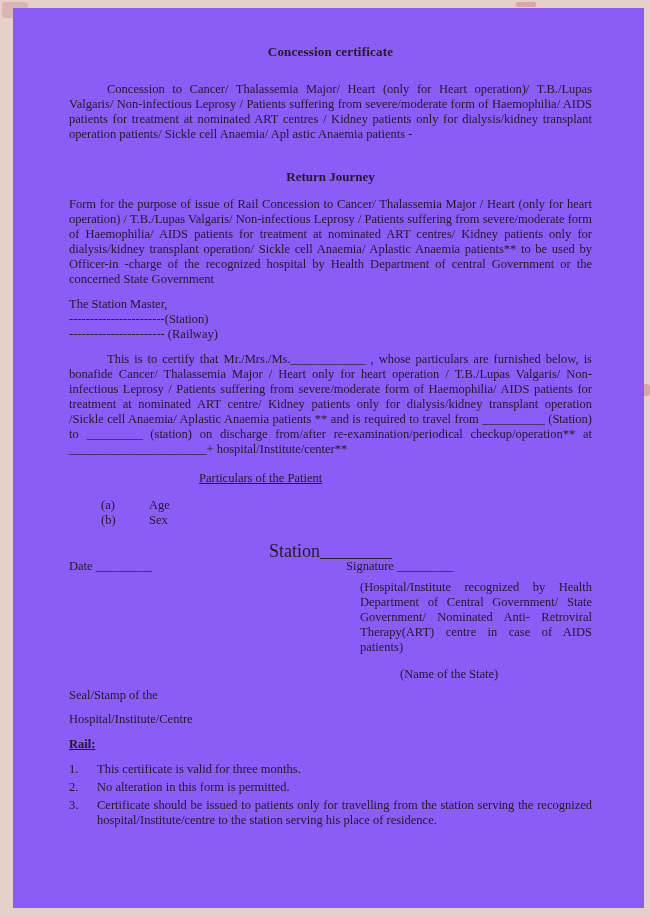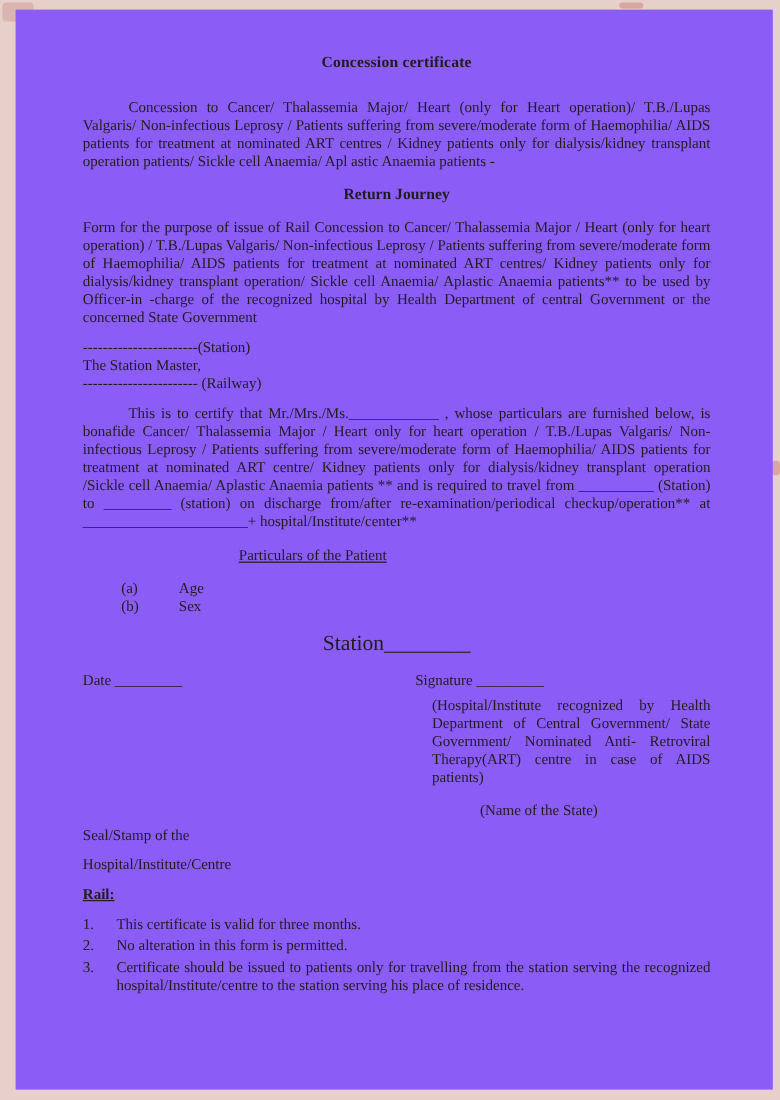--- a/index.html
+++ b/index.html
@@ -28,21 +28,21 @@
     font-weight: bold;
     letter-spacing: .2px;
     margin-bottom: 22px;
   }
   .para {
     font-size: 12.5px;
     line-height: 15px;
     text-align: justify;
   }
   .indent { text-indent: 38px; }
-  .para-intro { margin-bottom: 12px; }
+  .para-intro { margin-bottom: 27px; }
   .section-heading {
     text-align: center;
     font-size: 13px;
     font-weight: bold;
     margin: 10px 0 12px 0;
   }
   .para-purpose { margin-bottom: 10px; }
   .addressee { font-size: 12.5px; line-height: 15px; margin-bottom: 10px; }
   .para-certify { margin-bottom: 14px; }
 
@@ -54,21 +54,21 @@
   }
   .particular-row {
     display: flex;
     font-size: 12.5px;
     line-height: 15px;
     padding-left: 32px;
   }
   .p-label { width: 48px; flex: 0 0 48px; }
 
   .station-line { font-size: 18px; line-height: 15px; margin-top: 16px; text-align: center; }
-  .date-sig-row { position: relative; font-size: 12.5px; line-height: 15px; margin-top: 16px; height: 15px; }
+  .date-sig-row { position: relative; font-size: 12.5px; line-height: 15px; margin-top: 0; height: 15px; }
   .sig { position: absolute; left: 277px; top: 0; }
 
   .right-col { width: 232px; margin-left: auto; margin-top: 6px; font-size: 12.5px; line-height: 15px; }
   .officer-line { padding-left: 28px; margin-bottom: 8px; }
   .hospital-note { text-align: justify; margin-bottom: 12px; }
   .name-state { padding-left: 40px; }
 
   .seal-block { font-size: 12.5px; line-height: 15px; margin-top: 6px; }
   .seal-line2 { margin-top: 9px; }
 
@@ -97,22 +97,22 @@
 
   <h1 class="doc-title">Concession certificate</h1>
 
   <p class="para indent para-intro">Concession to Cancer/ Thalassemia Major/ Heart (only for Heart operation)/ T.B./Lupas Valgaris/ Non-infectious Leprosy / Patients suffering from severe/moderate form of Haemophilia/ AIDS patients for treatment at nominated ART centres / Kidney patients only for dialysis/kidney transplant operation patients/ Sickle cell Anaemia/ Apl astic Anaemia patients -</p>
 
   <h2 class="section-heading">Return Journey</h2>
 
   <p class="para para-purpose">Form for the purpose of issue of Rail Concession to Cancer/ Thalassemia Major / Heart (only for heart operation) / T.B./Lupas Valgaris/ Non-infectious Leprosy / Patients suffering from severe/moderate form of Haemophilia/ AIDS patients for treatment at nominated ART centres/ Kidney patients only for dialysis/kidney transplant operation/ Sickle cell Anaemia/ Aplastic Anaemia patients** to be used by Officer-in -charge of the recognized hospital by Health Department of central Government or the concerned State Government</p>
 
   <div class="addressee">
+    <div>The Station Master,</div>
     <div>-----------------------(Station)</div>
-    <div>The Station Master,</div>
     <div>----------------------- (Railway)</div>
   </div>
 
   <p class="para indent para-certify">This is to certify that Mr./Mrs./Ms.____________ , whose particulars are furnished below, is bonafide Cancer/ Thalassemia Major / Heart only for heart operation / T.B./Lupas Valgaris/ Non-infectious Leprosy / Patients suffering from severe/moderate form of Haemophilia/ AIDS patients for treatment at nominated ART centre/ Kidney patients only for dialysis/kidney transplant operation /Sickle cell Anaemia/ Aplastic Anaemia patients ** and is required to travel from __________ (Station) to _________ (station) on discharge from/after re-examination/periodical checkup/operation** at ______________________+ hospital/Institute/center**</p>
 
   <div class="particulars-heading">Particulars of the Patient</div>
 
   <div class="particulars">
     <div class="particular-row">
       <span class="p-label">(a)</span>

